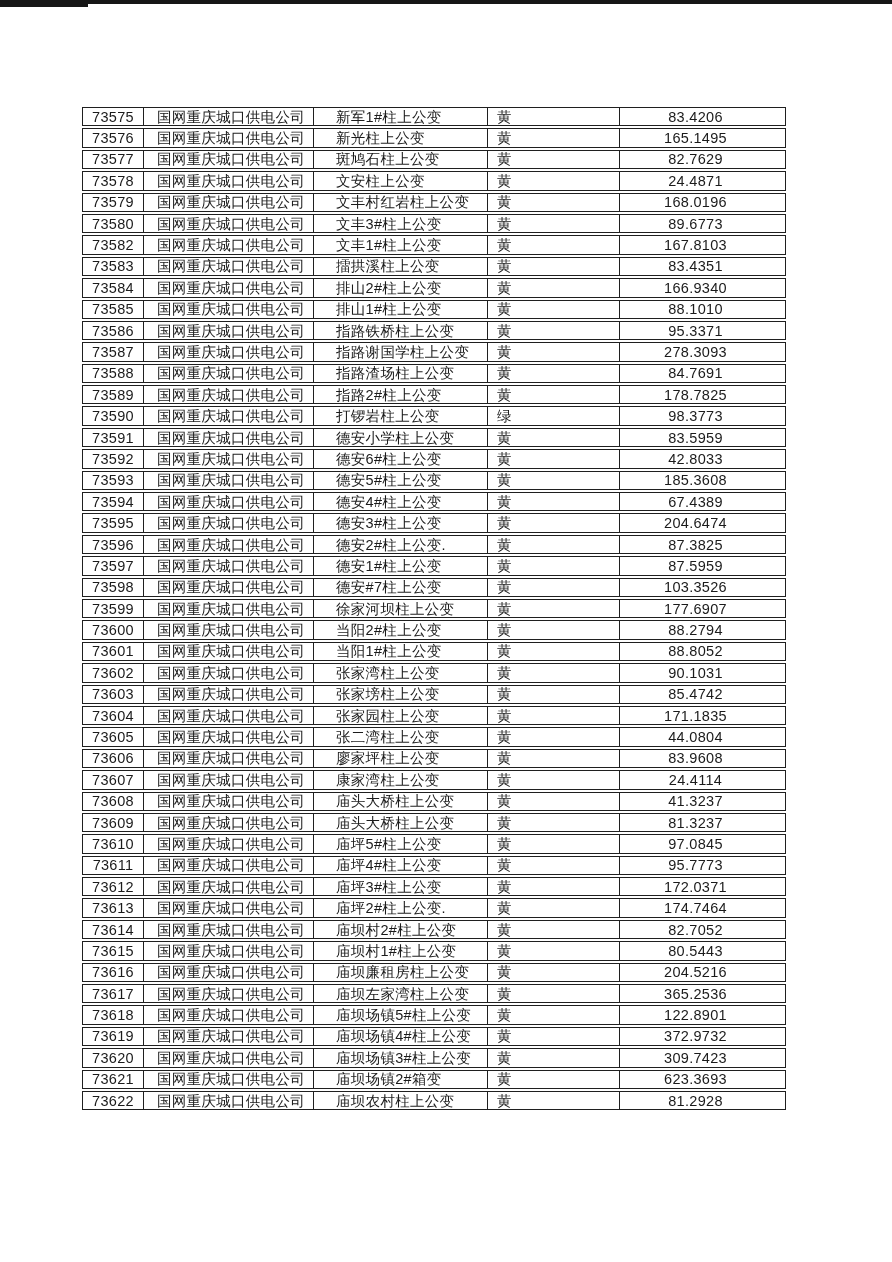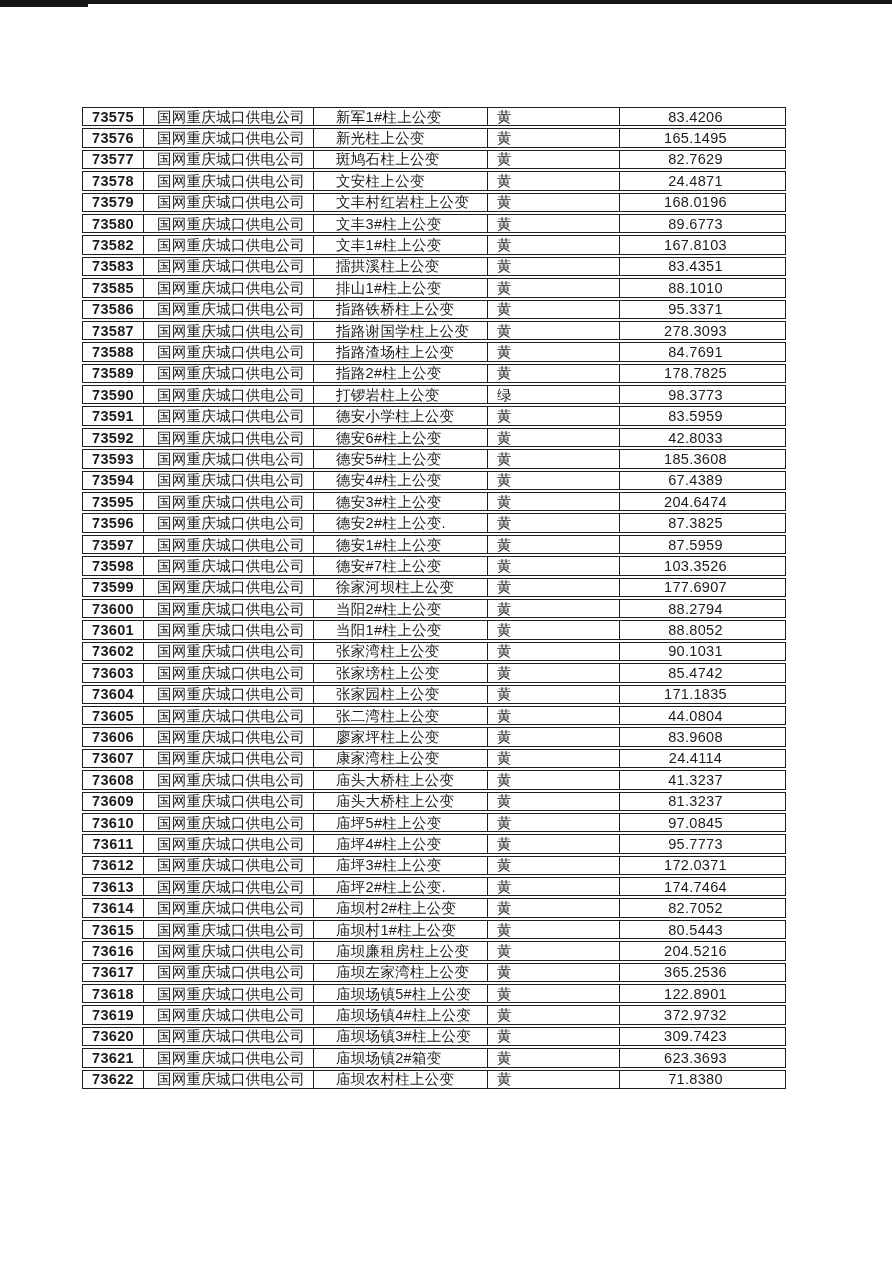--- a/index.html
+++ b/index.html
@@ -36,21 +36,21 @@
     padding: 0;
     font-size: 14.5px;
     line-height: 16px;
     letter-spacing: 0.3px;
     color: #1b1b1b;
     white-space: nowrap;
     overflow: hidden;
     vertical-align: middle;
   }
   td:last-child { border-right: 1px solid #1f1f1f; }
-  td.c-id    { text-align: center; font-weight: bold; }
+  td.c-id    { text-align: center; }
   td.c-co    { text-align: center; padding-left: 5px; }
   td.c-name  { text-align: left; padding-left: 22px; }
   td.c-color { text-align: left; padding-left: 9px; }
   td.c-val   { text-align: center; padding-right: 14px; }
 </style>
 </head>
 <body>
 
 <div class="topbar"></div>
 <div class="topbar-tab"></div>
@@ -114,20 +114,27 @@
     <td class="c-val">167.8103</td>
   </tr>
       <tr>
     <td class="c-id">73583</td>
     <td class="c-co">国网重庆城口供电公司</td>
     <td class="c-name">擂拱溪柱上公变</td>
     <td class="c-color">黄</td>
     <td class="c-val">83.4351</td>
   </tr>
       <tr>
+    <td class="c-id">73584</td>
+    <td class="c-co">国网重庆城口供电公司</td>
+    <td class="c-name">排山2#柱上公变</td>
+    <td class="c-color">黄</td>
+    <td class="c-val">166.9340</td>
+  </tr>
+      <tr>
     <td class="c-id">73585</td>
     <td class="c-co">国网重庆城口供电公司</td>
     <td class="c-name">排山1#柱上公变</td>
     <td class="c-color">黄</td>
     <td class="c-val">88.1010</td>
   </tr>
       <tr>
     <td class="c-id">73586</td>
     <td class="c-co">国网重庆城口供电公司</td>
     <td class="c-name">指路铁桥柱上公变</td>
@@ -377,16 +384,16 @@
     <td class="c-co">国网重庆城口供电公司</td>
     <td class="c-name">庙坝场镇2#箱变</td>
     <td class="c-color">黄</td>
     <td class="c-val">623.3693</td>
   </tr>
       <tr>
     <td class="c-id">73622</td>
     <td class="c-co">国网重庆城口供电公司</td>
     <td class="c-name">庙坝农村柱上公变</td>
     <td class="c-color">黄</td>
-    <td class="c-val">71.8380</td>
+    <td class="c-val">81.2928</td>
   </tr>
     </tbody>
 </table>
 
 </body></html>

